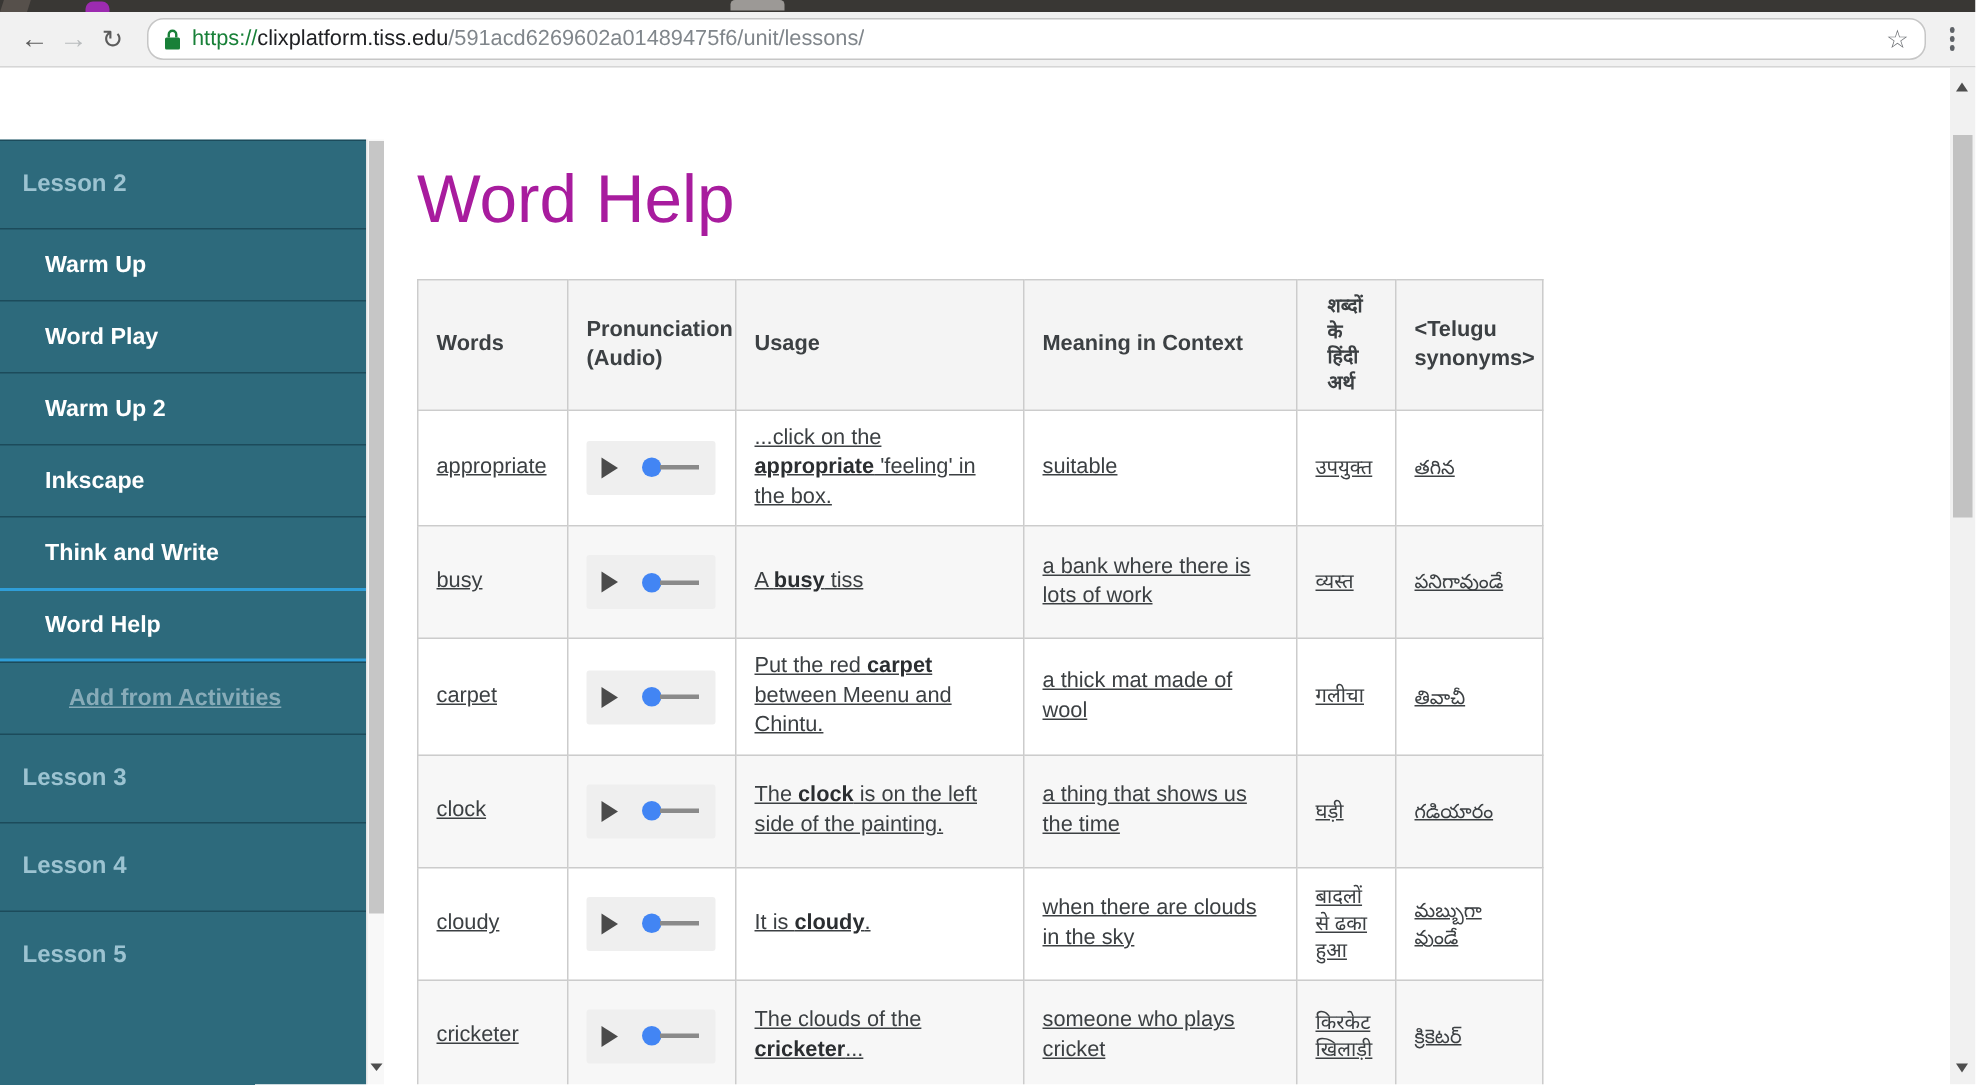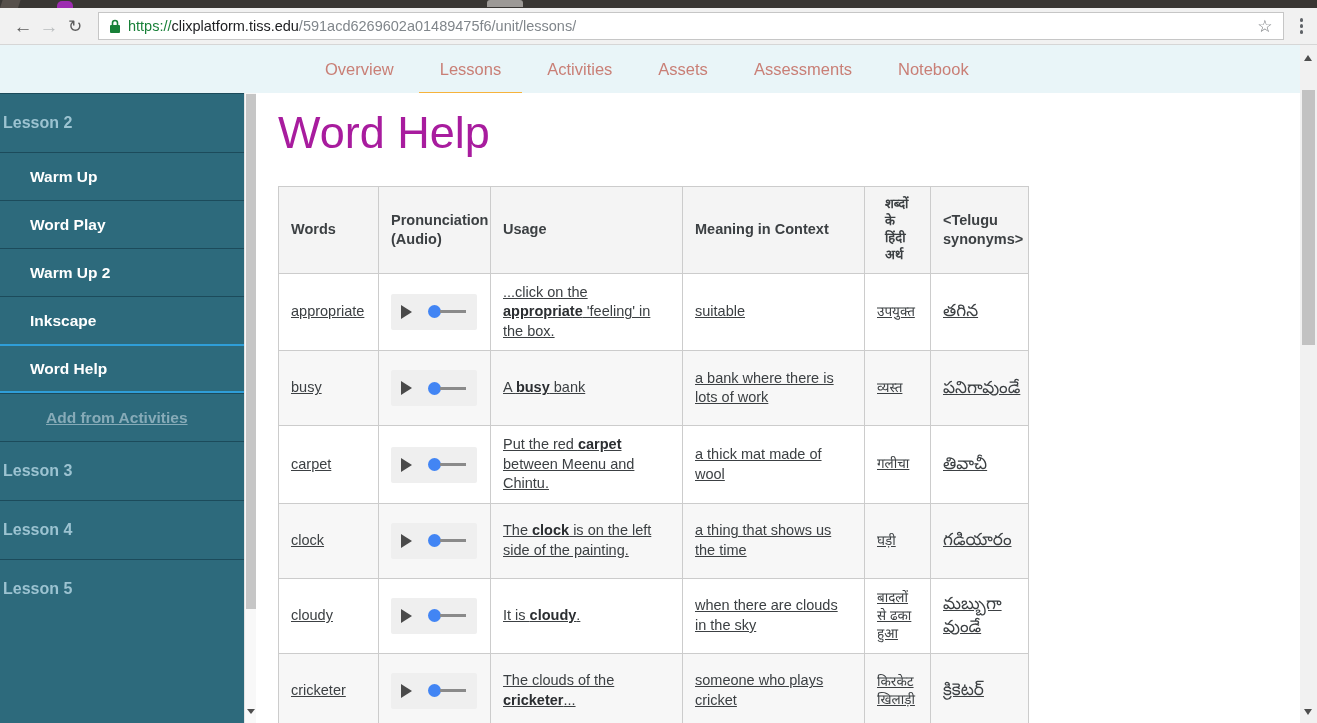--- a/index.html
+++ b/index.html
@@ -16,21 +16,21 @@
   .tab-fragment { position:absolute; left:487px; top:0; width:36px; height:7px;
     background:#9c9996; border-radius:3px 3px 0 0; }
 
   .toolbar { position:absolute; top:8px; left:0; right:0; height:37px; background:#f1f1f1;
     border-bottom:1px solid #d6d6d6; display:flex; align-items:center; padding:0 8px 0 10px; }
   .navbtn { width:26px; text-align:center; font-size:19px; color:#5c5c5c; line-height:1;
     user-select:none; }
   .navbtn.disabled { color:#b9bcbe; }
   .navbtn.reload { font-size:17px; }
   .urlbar { flex:1; height:28px; margin-left:10px; margin-right:10px; background:#fff;
-    border:1px solid #c6c6c6; border-radius:0; display:flex; align-items:center;
+    border:1px solid #c6c6c6; border-radius:11px; display:flex; align-items:center;
     padding:0 10px; }
   .lock-icon { display:inline-flex; margin-right:7px; }
   .url-text { font-size:14.5px; white-space:nowrap; overflow:hidden; }
   .url-scheme { color:#188038; }
   .url-sep { color:#188038; }
   .url-host { color:#202124; }
   .url-path { color:#80868b; }
   .star { margin-left:auto; color:#6f7276; font-size:17px; line-height:1; }
   .menu-dots { display:flex; flex-direction:column; gap:2.5px; padding:0 6px; }
   .menu-dots i { width:3.5px; height:3.5px; border-radius:50%; background:#5f6368; }
@@ -39,21 +39,21 @@
   .navband { position:absolute; top:45px; left:0; right:17px; height:48px; background:#e9f5f8;
     display:flex; align-items:center; padding-left:325px; gap:46px; }
   .unit-tab { font-size:16.5px; color:#c97f76; position:relative; white-space:nowrap; }
   .unit-tab.active::after { content:""; position:absolute; left:-21px; right:-21px;
     top:calc(100% + 13px); height:5px; background:#f6b33c; }
 
   
   .sidebar { position:absolute; top:93px; left:0; width:244px; height:630px;
     background:#2d6a7c; overflow:hidden; }
   .side-row { display:flex; align-items:center; border-top:1px solid rgba(8,38,50,0.45); }
-  .side-header { height:59px; padding-left:3px; color:#9cc3d1; font-weight:bold; font-size:16px; }
+  .side-header { height:59px; padding-left:15px; color:#9cc3d1; font-weight:bold; font-size:16px; }
   .side-item { height:48px; padding-left:30px; color:#ffffff; font-weight:bold; font-size:15.5px;text-align:center; }
   .side-item.active { border-top:2px solid #2f9ed8; border-bottom:2px solid #2f9ed8; height:49px; }
   .side-link { height:48px; padding-left:46px; color:#87abb8; font-weight:bold; font-size:15.5px; }
   .side-link span { text-decoration:underline; }
 
   .side-scroll { position:absolute; top:93px; left:244px; width:12px; height:630px;
     background:#f8f8f8; border-left:1px solid #e3e3e3; }
   .side-thumb { position:absolute; top:1px; left:1px; width:10px; height:515px; background:#c6c6c6; }
   .side-down { position:absolute; bottom:9px; left:2px; width:0; height:0;
     border-left:4px solid transparent; border-right:4px solid transparent;
@@ -76,21 +76,21 @@
 
   table.wordtable { margin:27px 0 0 22px; border-collapse:collapse; table-layout:fixed;
     width:750px; color:#3c4043; font-size:14.5px; }
   .wordtable th, .wordtable td { border:1px solid #cccccc; padding:9px 12px;
     vertical-align:middle; text-align:left; }
   .wordtable thead th { background:#f4f4f4; font-weight:bold; height:54px; line-height:1.3; }
   .wordtable thead th.h-hindi { font-size:13px;padding-left:20px; }
   .wordtable tbody td { height:75px; line-height:1.35;text-decoration:underline; }
   .wordtable tbody tr:nth-child(even) td { background:#f7f7f7; }
   .cell-hindi { font-size:13.5px; }
-  .cell-telugu { font-size:17px;margin-left:39px; }
+  .cell-telugu { font-size:13px;margin-left:39px; }
   .usage b { font-weight:bold; color:#2b2e31; }
 
   .player { width:86px; height:36px; background:#efefef; border-radius:2px;
     display:flex; align-items:center; padding:0 10px; }
   .play-icon { width:0; height:0; border-left:11px solid #4a4a4a;
     border-top:7px solid transparent; border-bottom:7px solid transparent; }
   .knob { width:13px; height:13px; border-radius:50%; background:#4285f4; margin-left:16px;
     flex:none; }
   .track { width:26px; height:3px; background:#8a8a8a; margin-left:-1px; }
 
@@ -121,35 +121,28 @@
       <span class="url-text"><span class="url-scheme">https</span><span class="url-sep">://</span><span class="url-host">clixplatform.tiss.edu</span><span class="url-path">/591acd6269602a01489475f6/unit/lessons/</span></span>
       <span class="star">☆</span>
     </div>
     <div class="menu-dots">
         <i></i>
         <i></i>
         <i></i>
       </div>
   </div>
 
-  <div class="navband">
-    <div class="unit-tab">Overview</div>
-    <div class="unit-tab active">Lessons</div>
-    <div class="unit-tab">Activities</div>
-    <div class="unit-tab">Assets</div>
-    <div class="unit-tab">Assessments</div>
-    <div class="unit-tab">Notebook</div>
-  </div>
 
   <div class="sidebar">
     <div class="side-row side-header">Lesson 2</div>
     <div class="side-row side-item">Warm Up</div>
     <div class="side-row side-item">Word Play</div>
     <div class="side-row side-item">Warm Up 2</div>
     <div class="side-row side-item">Inkscape</div>
+    <div class="side-row side-item">Think and Write</div>
     <div class="side-row side-item active">Word Help</div>
     <div class="side-row side-link">
         <span>Add from Activities</span>
       </div>
     <div class="side-row side-header">Lesson 3</div>
     <div class="side-row side-header">Lesson 4</div>
     <div class="side-row side-header">Lesson 5</div>
   </div>
 
   <div class="side-scroll">
@@ -196,21 +189,21 @@
         </tr>
         <tr>
           <td>busy</td>
           <td>
             <div class="player">
               <span class="play-icon"></span>
               <span class="knob"></span>
               <span class="track"></span>
             </div>
           </td>
-          <td class="usage"><span>A </span><b>busy</b><span> bank</span></td>
+          <td class="usage"><span>A </span><b>busy</b><span> tiss</span></td>
           <td>a bank where there is lots of work</td>
           <td class="cell-hindi">व्यस्त</td>
           <td class="cell-telugu">పనిగావుండే</td>
         </tr>
         <tr>
           <td>carpet</td>
           <td>
             <div class="player">
               <span class="play-icon"></span>
               <span class="knob"></span>

